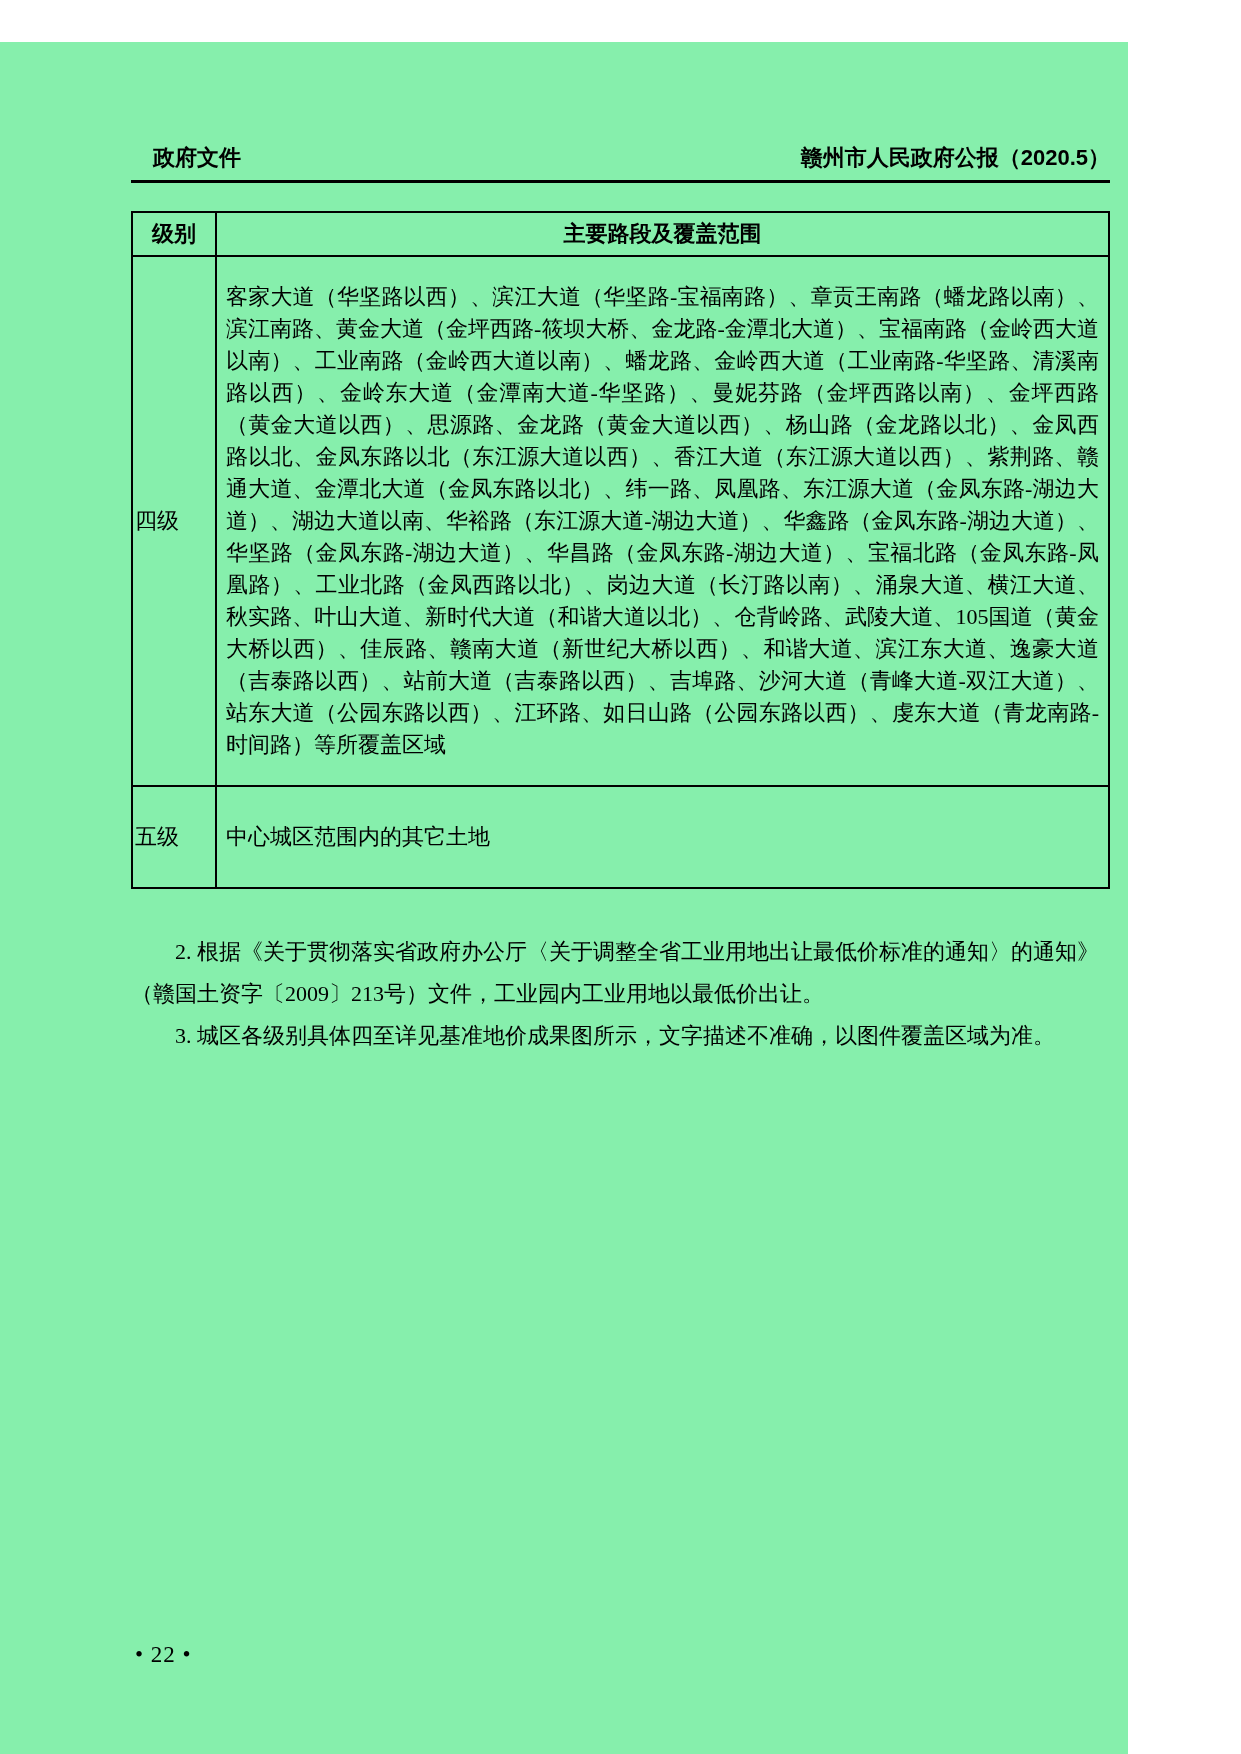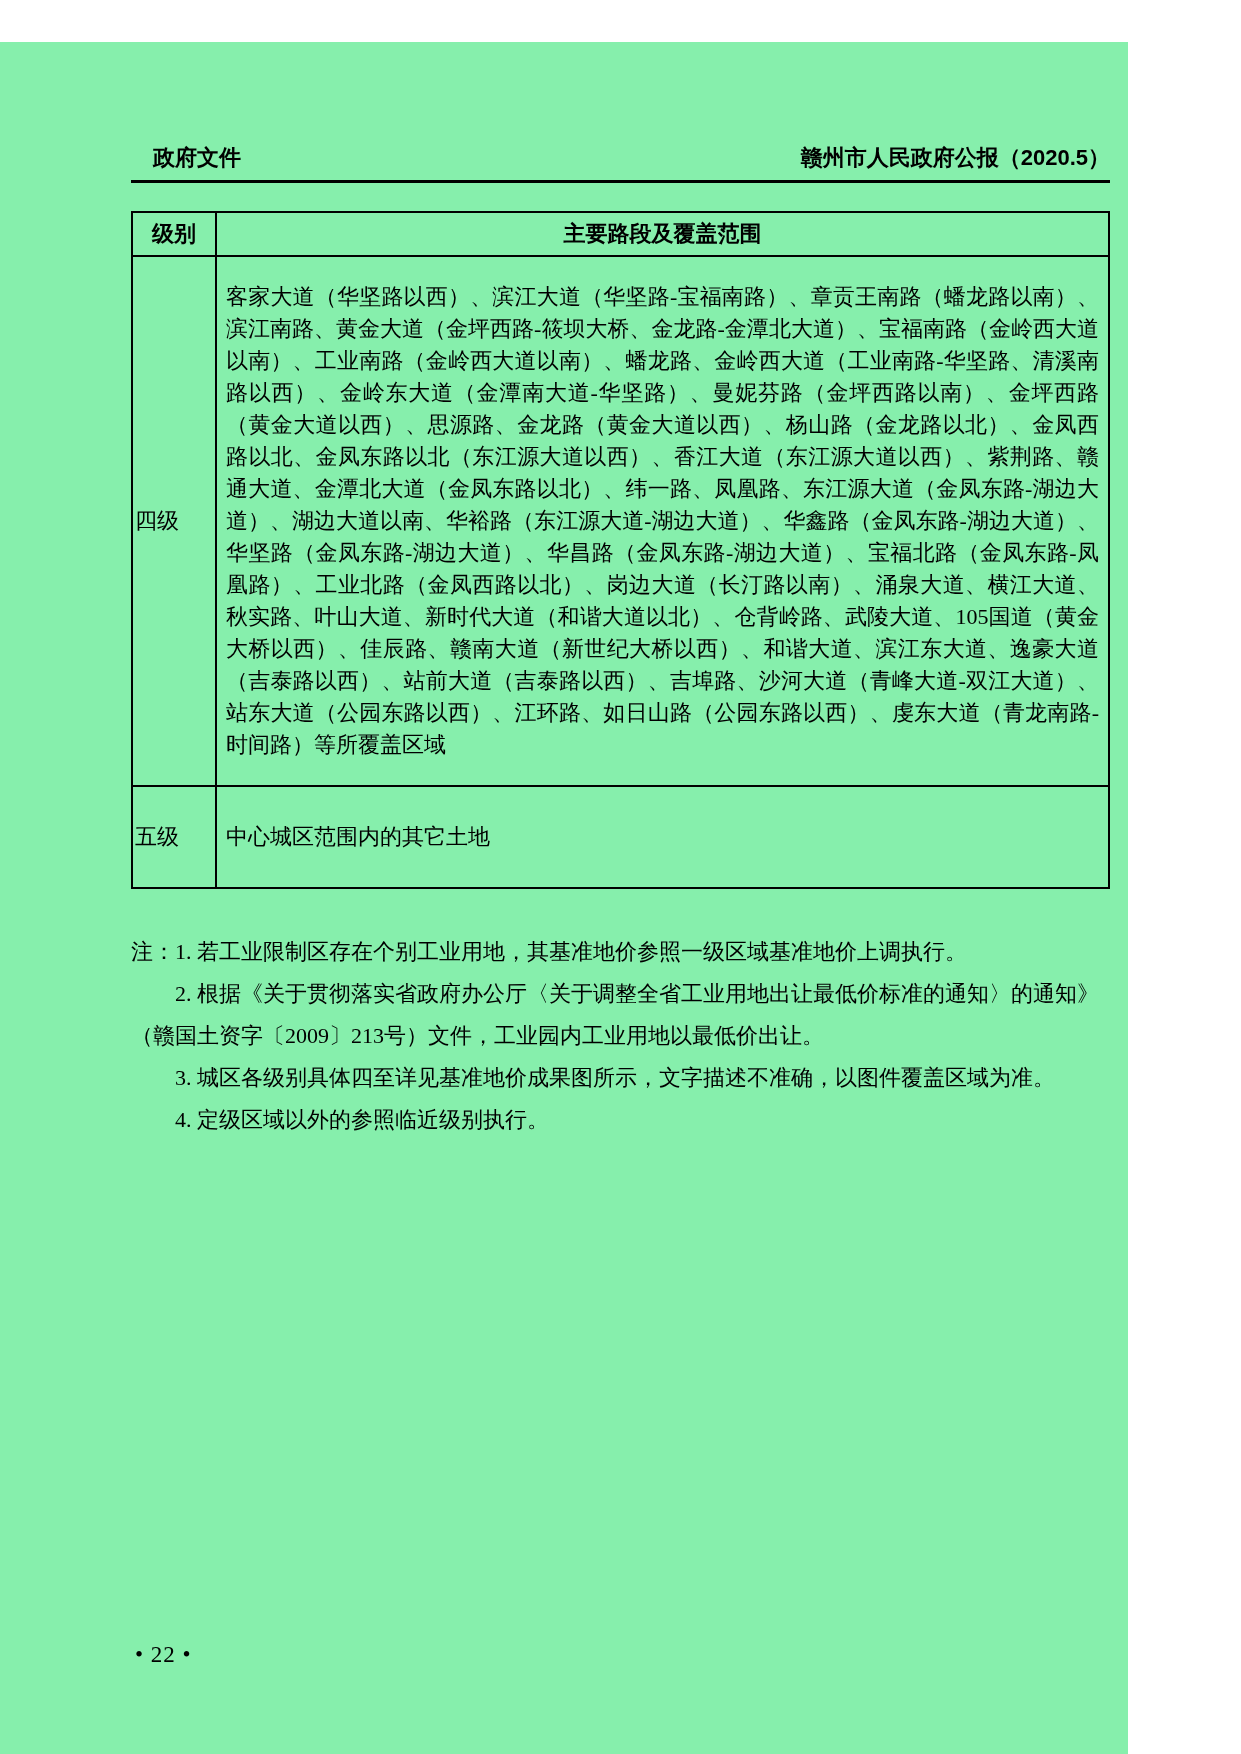--- a/index.html
+++ b/index.html
@@ -126,24 +126,22 @@
           <td class="coverage-cell">客家大道（华坚路以西）、滨江大道（华坚路-宝福南路）、章贡王南路（蟠龙路以南）、滨江南路、黄金大道（金坪西路-筱坝大桥、金龙路-金潭北大道）、宝福南路（金岭西大道以南）、工业南路（金岭西大道以南）、蟠龙路、金岭西大道（工业南路-华坚路、清溪南路以西）、金岭东大道（金潭南大道-华坚路）、曼妮芬路（金坪西路以南）、金坪西路（黄金大道以西）、思源路、金龙路（黄金大道以西）、杨山路（金龙路以北）、金凤西路以北、金凤东路以北（东江源大道以西）、香江大道（东江源大道以西）、紫荆路、赣通大道、金潭北大道（金凤东路以北）、纬一路、凤凰路、东江源大道（金凤东路-湖边大道）、湖边大道以南、华裕路（东江源大道-湖边大道）、华鑫路（金凤东路-湖边大道）、华坚路（金凤东路-湖边大道）、华昌路（金凤东路-湖边大道）、宝福北路（金凤东路-凤凰路）、工业北路（金凤西路以北）、岗边大道（长汀路以南）、涌泉大道、横江大道、秋实路、叶山大道、新时代大道（和谐大道以北）、仓背岭路、武陵大道、105国道（黄金大桥以西）、佳辰路、赣南大道（新世纪大桥以西）、和谐大道、滨江东大道、逸豪大道（吉泰路以西）、站前大道（吉泰路以西）、吉埠路、沙河大道（青峰大道-双江大道）、站东大道（公园东路以西）、江环路、如日山路（公园东路以西）、虔东大道（青龙南路-时间路）等所覆盖区域</td>
         </tr>
         <tr class="row-short">
           <td class="level-cell">五级</td>
           <td class="coverage-cell">中心城区范围内的其它土地</td>
         </tr>
       </tbody>
     </table>
 
     <div class="notes">
-      <p class="note-first"><span>注：</span><span>1. 若工业限制区存在个别工业用地，其基准地价参照一级区域基准地价上调执行。</span></p>
       <p>2. 根据《关于贯彻落实省政府办公厅〈关于调整全省工业用地出让最低价标准的通知〉的通知》（赣国土资字〔2009〕213号）文件，工业园内工业用地以最低价出让。</p>
       <p>3. 城区各级别具体四至详见基准地价成果图所示，文字描述不准确，以图件覆盖区域为准。</p>
-      <p>4. 定级区域以外的参照临近级别执行。</p>
     </div>
 
   </div>
 
   <div class="page-footer">
     <span>• 22 •</span>
   </div>
 </div>
 
 </body></html>

